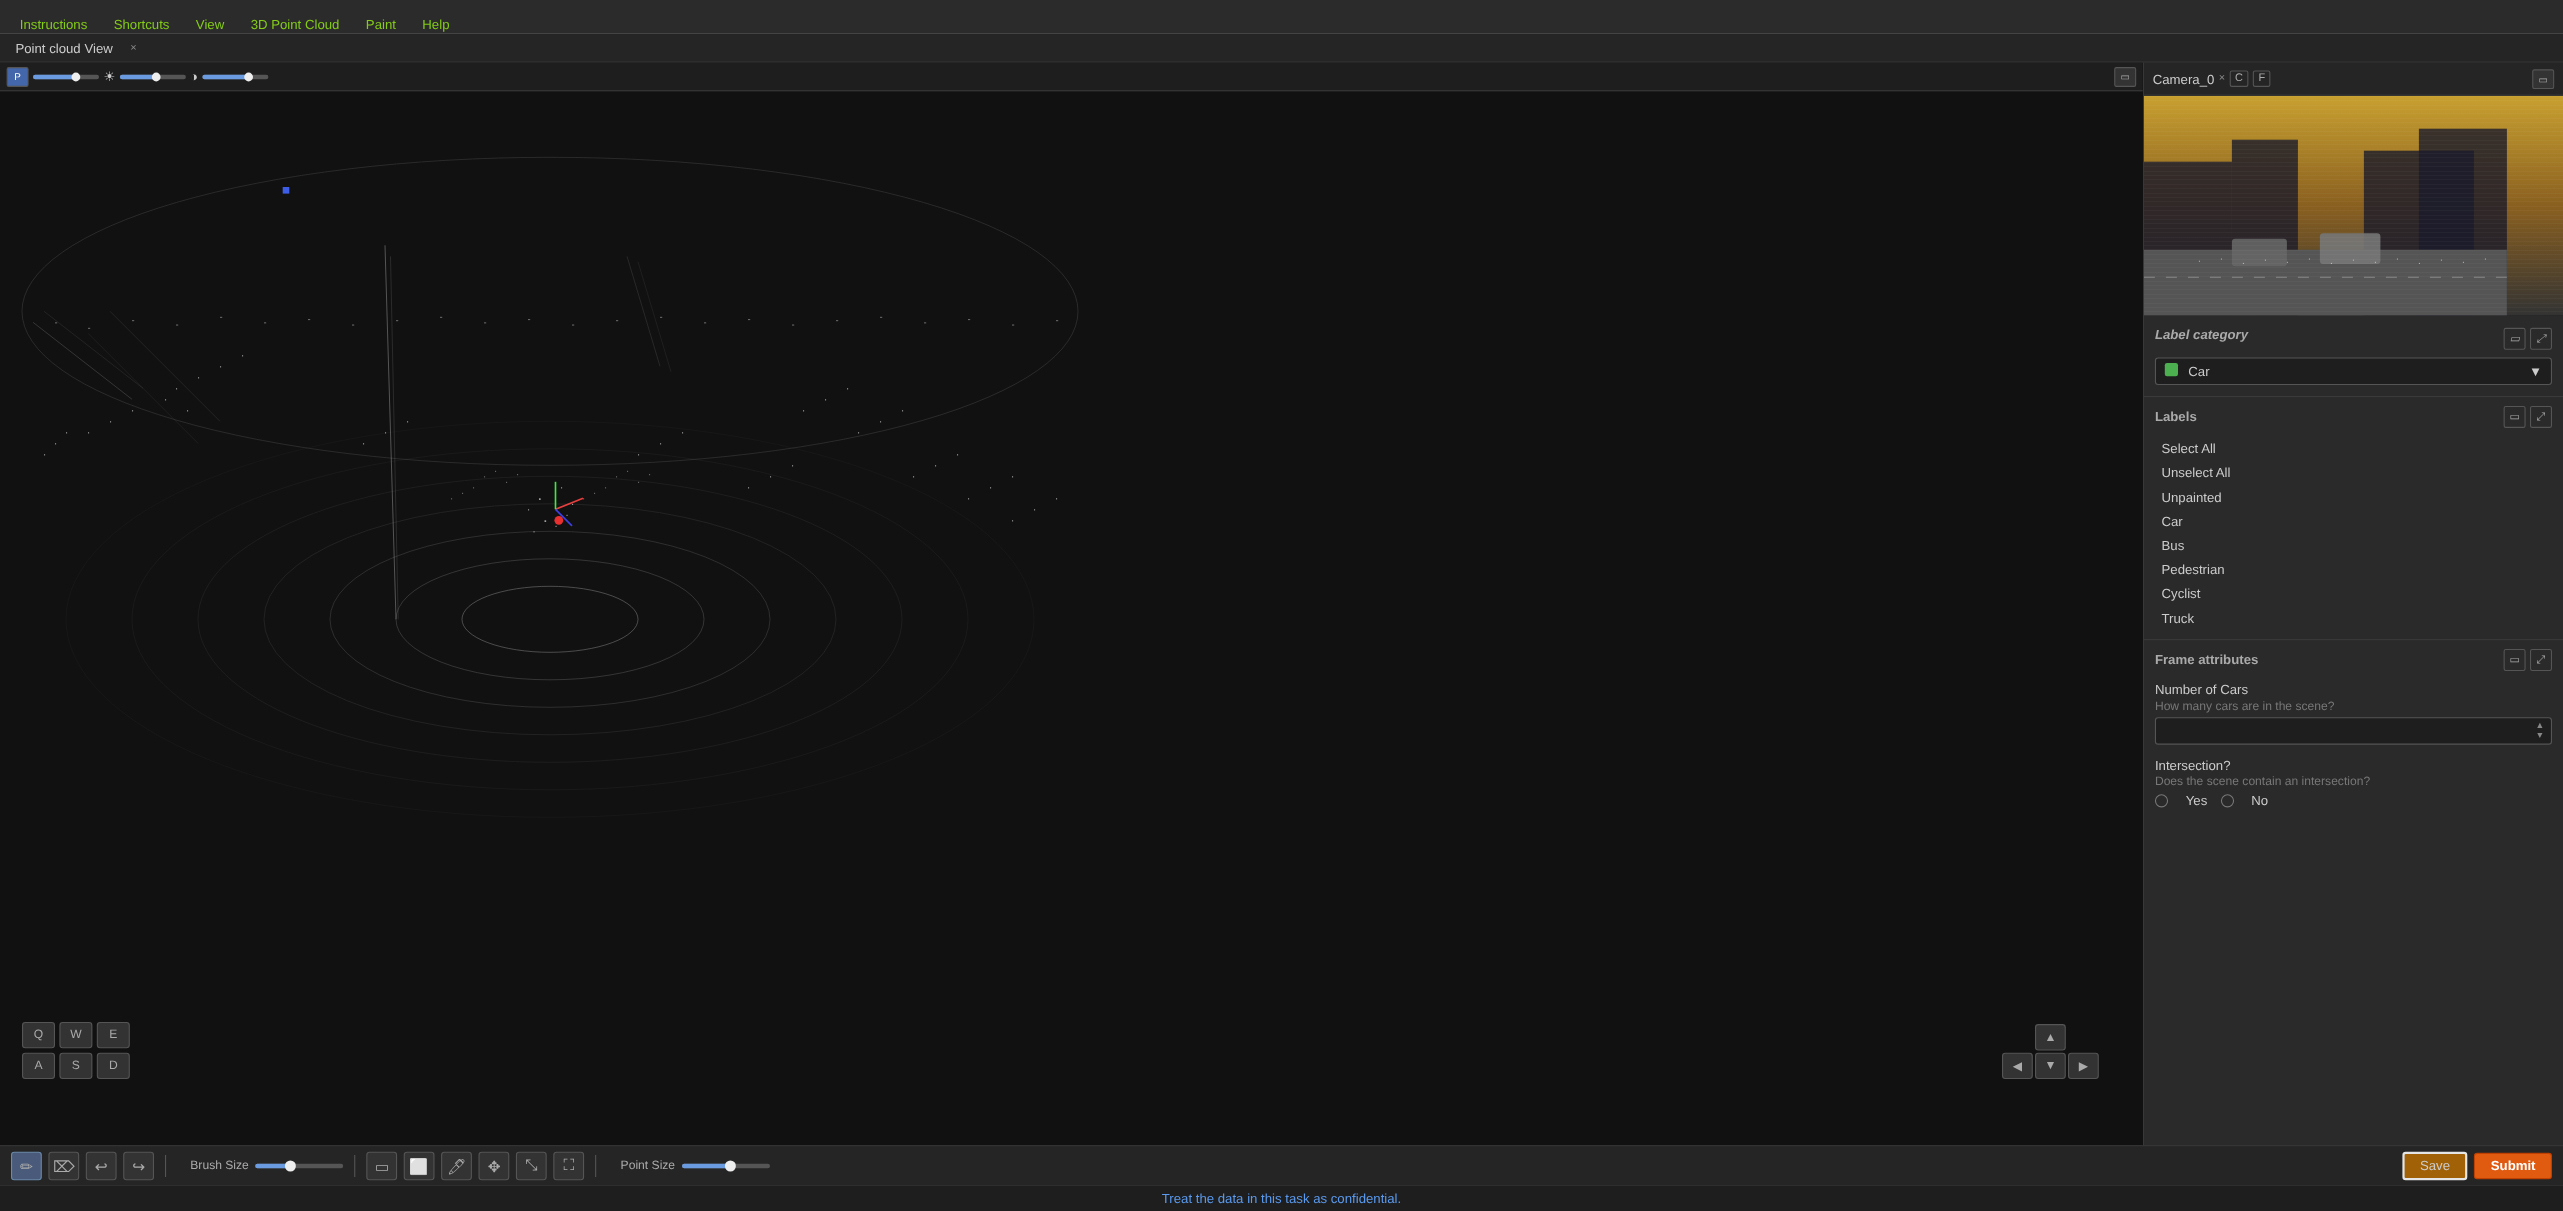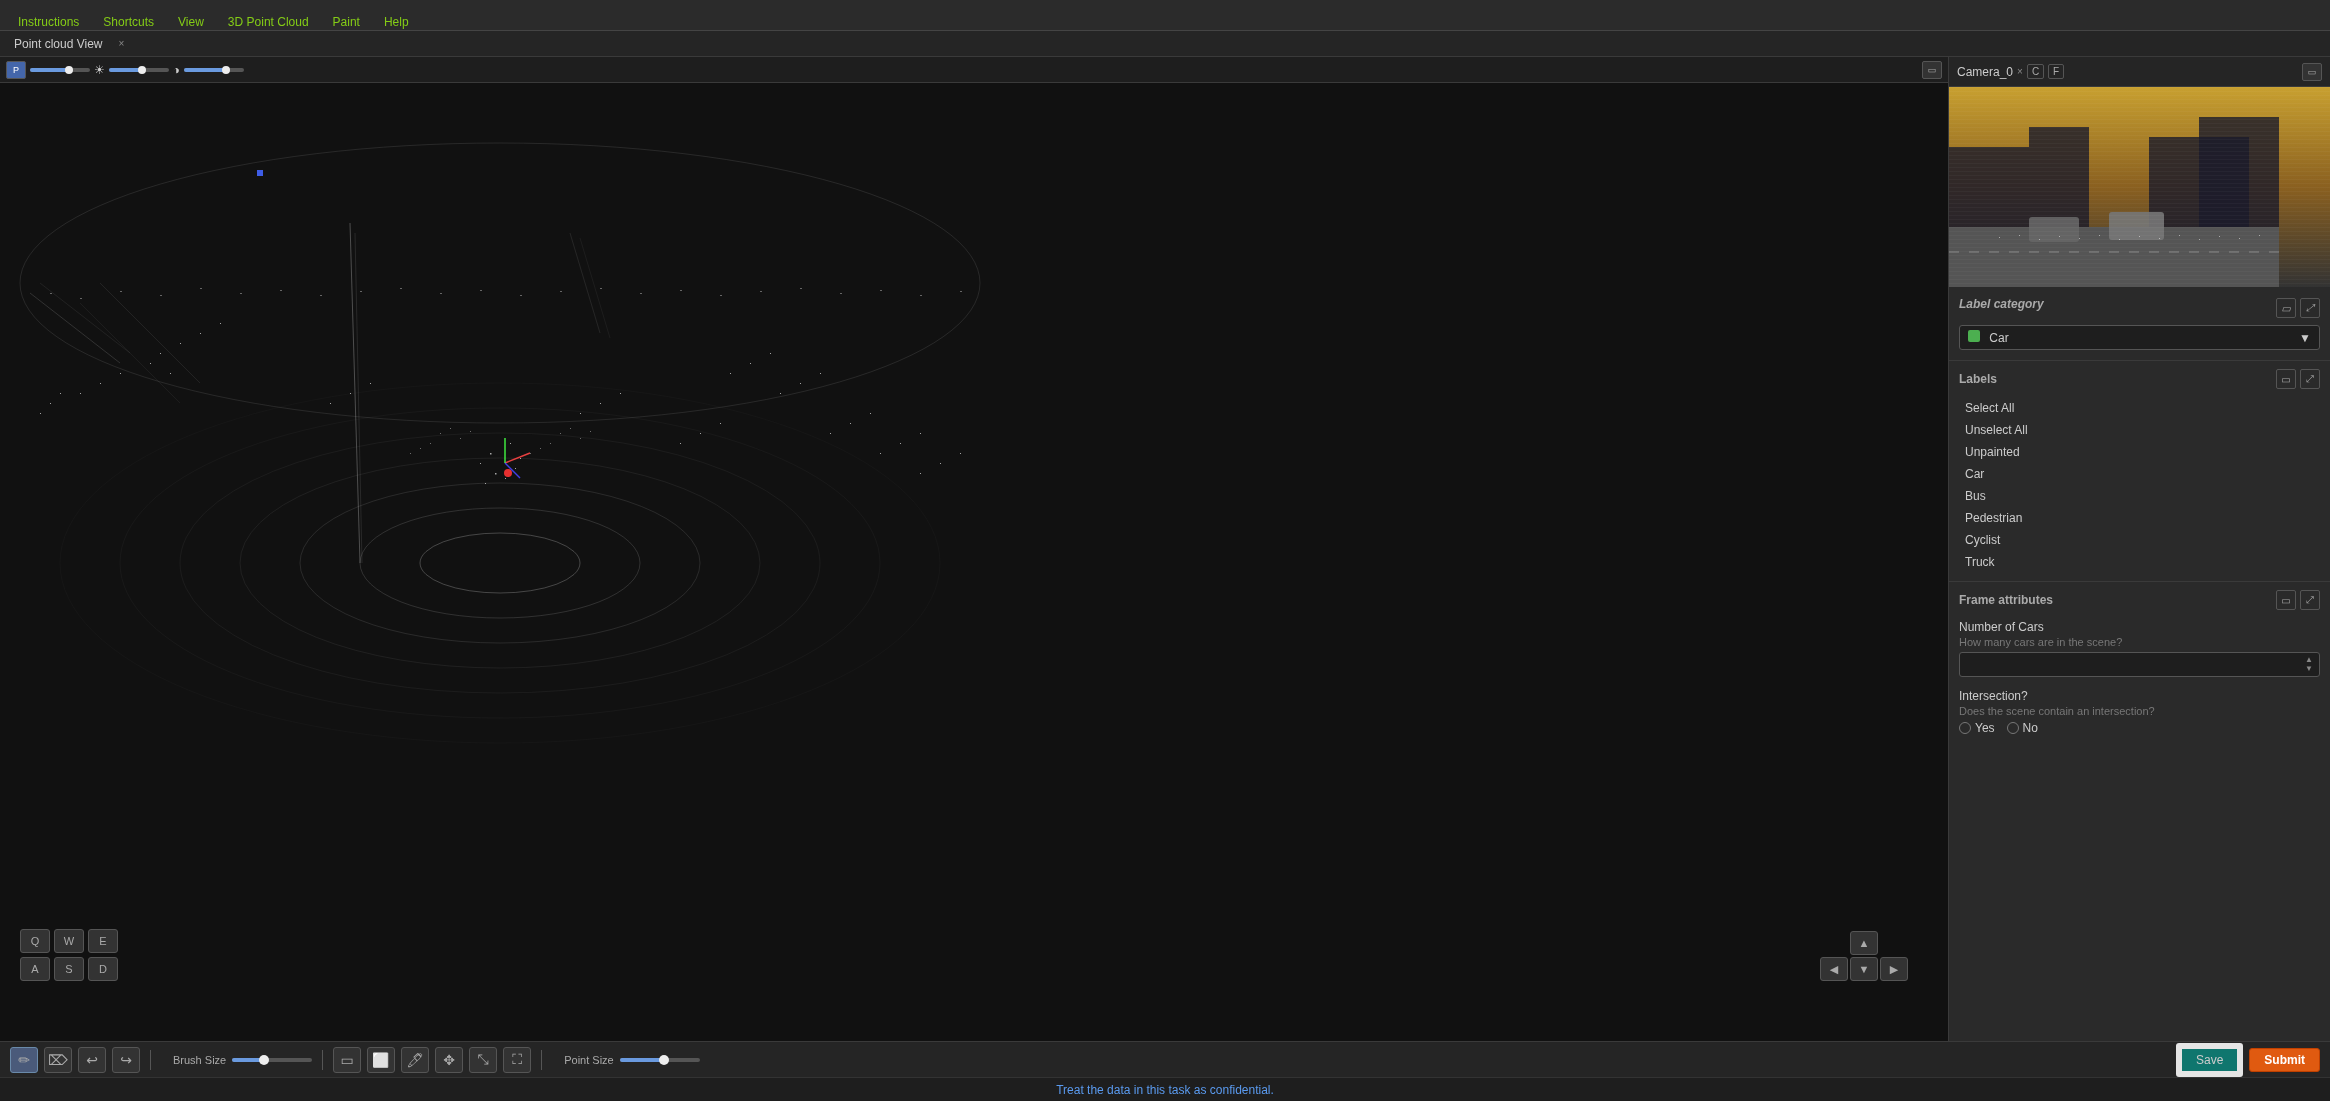--- a/index.html
+++ b/index.html
@@ -275,21 +275,21 @@
       align-items: center;
       justify-content: space-between;
     }
     .attr-radio-group {
       display: flex;
       gap: 12px;
     }
     .attr-radio {
       display: flex;
       align-items: center;
-      gap: 4px;
+      gap: 16px;
       cursor: pointer;
       color: #ccc;
       font-size: 12px;
     }
     .radio-circle {
       width: 12px;
       height: 12px;
       border: 1px solid #777;
       border-radius: 50%;
       display: inline-block;
@@ -431,22 +431,22 @@
       background: #252525;
       display: flex;
       align-items: center;
       padding: 0 8px;
       gap: 6px;
       border-bottom: 1px solid #3a3a3a;
       justify-content: space-between;
     }
 
     .save-btn {
-      background: #0f766e;
-      border: 6px solid #e5e5e5;
+      background: #a16207;
+      border: 2px solid #e5e5e5;
       color: #ccc;
       padding: 4px 14px;
       border-radius: 3px;
       cursor: pointer;
       font-size: 12px;
       text-align: right;
     }
     .submit-btn {
       background: #e05a10;
       border: 1px solid #c04000;

